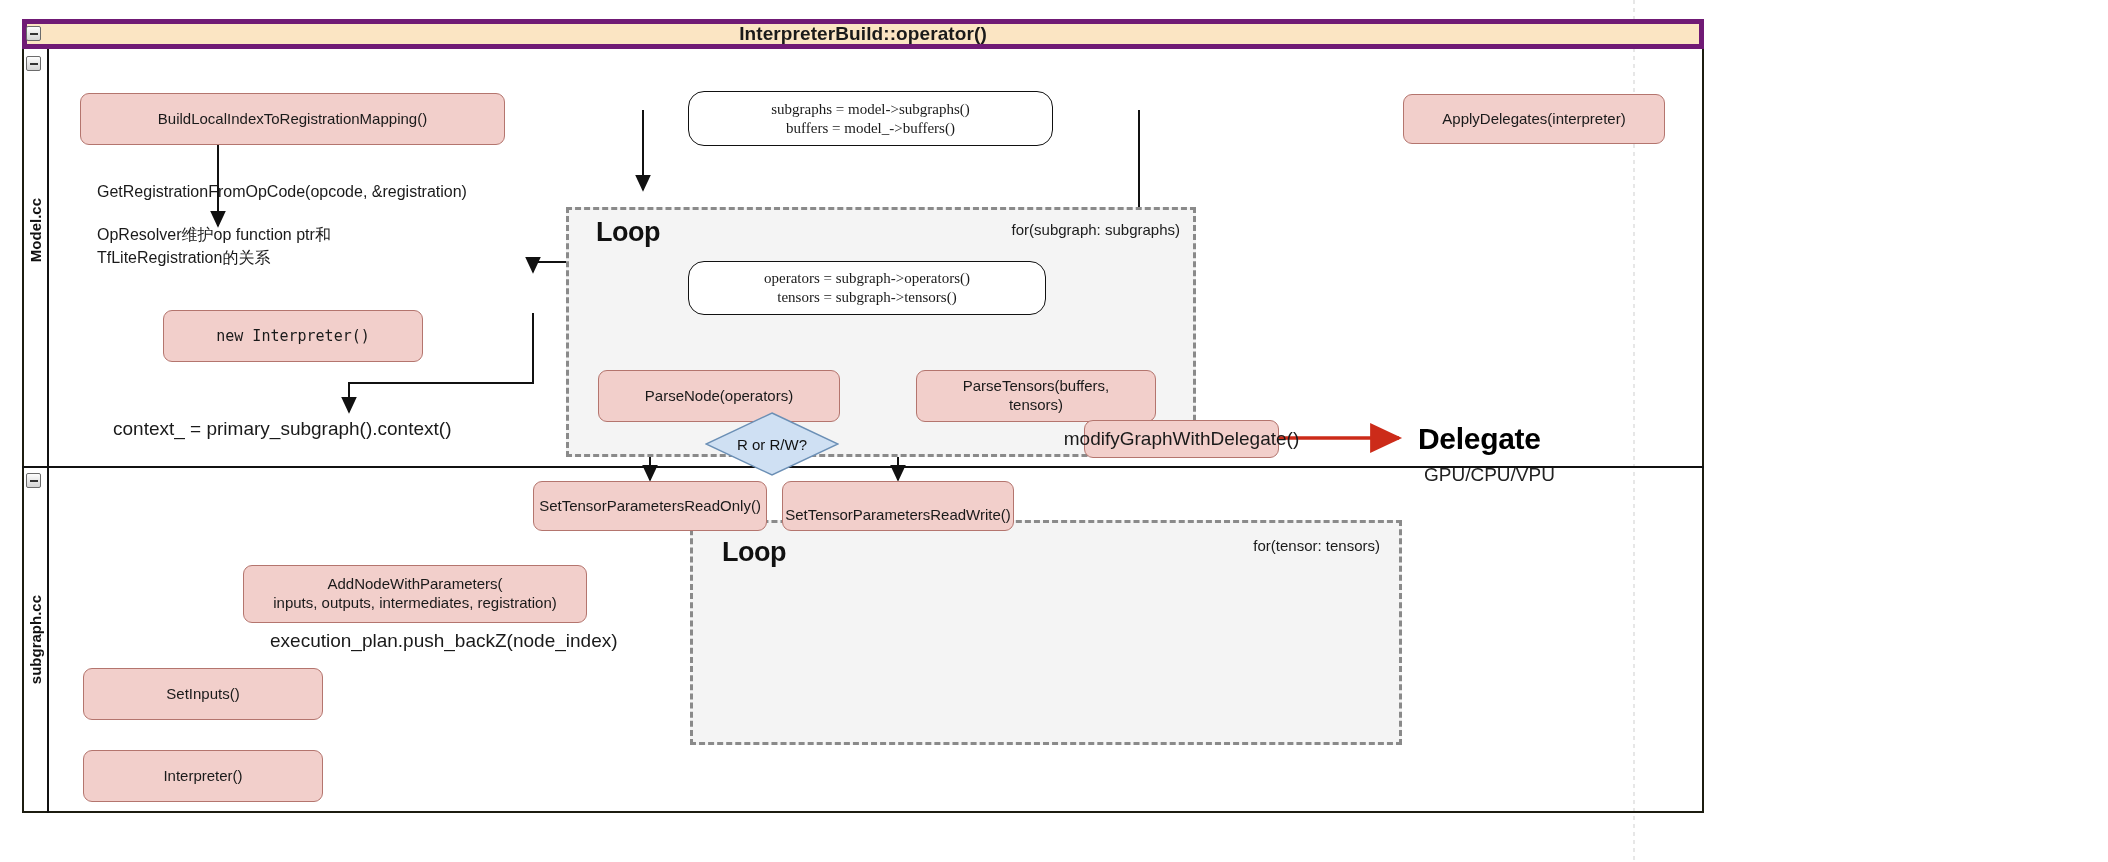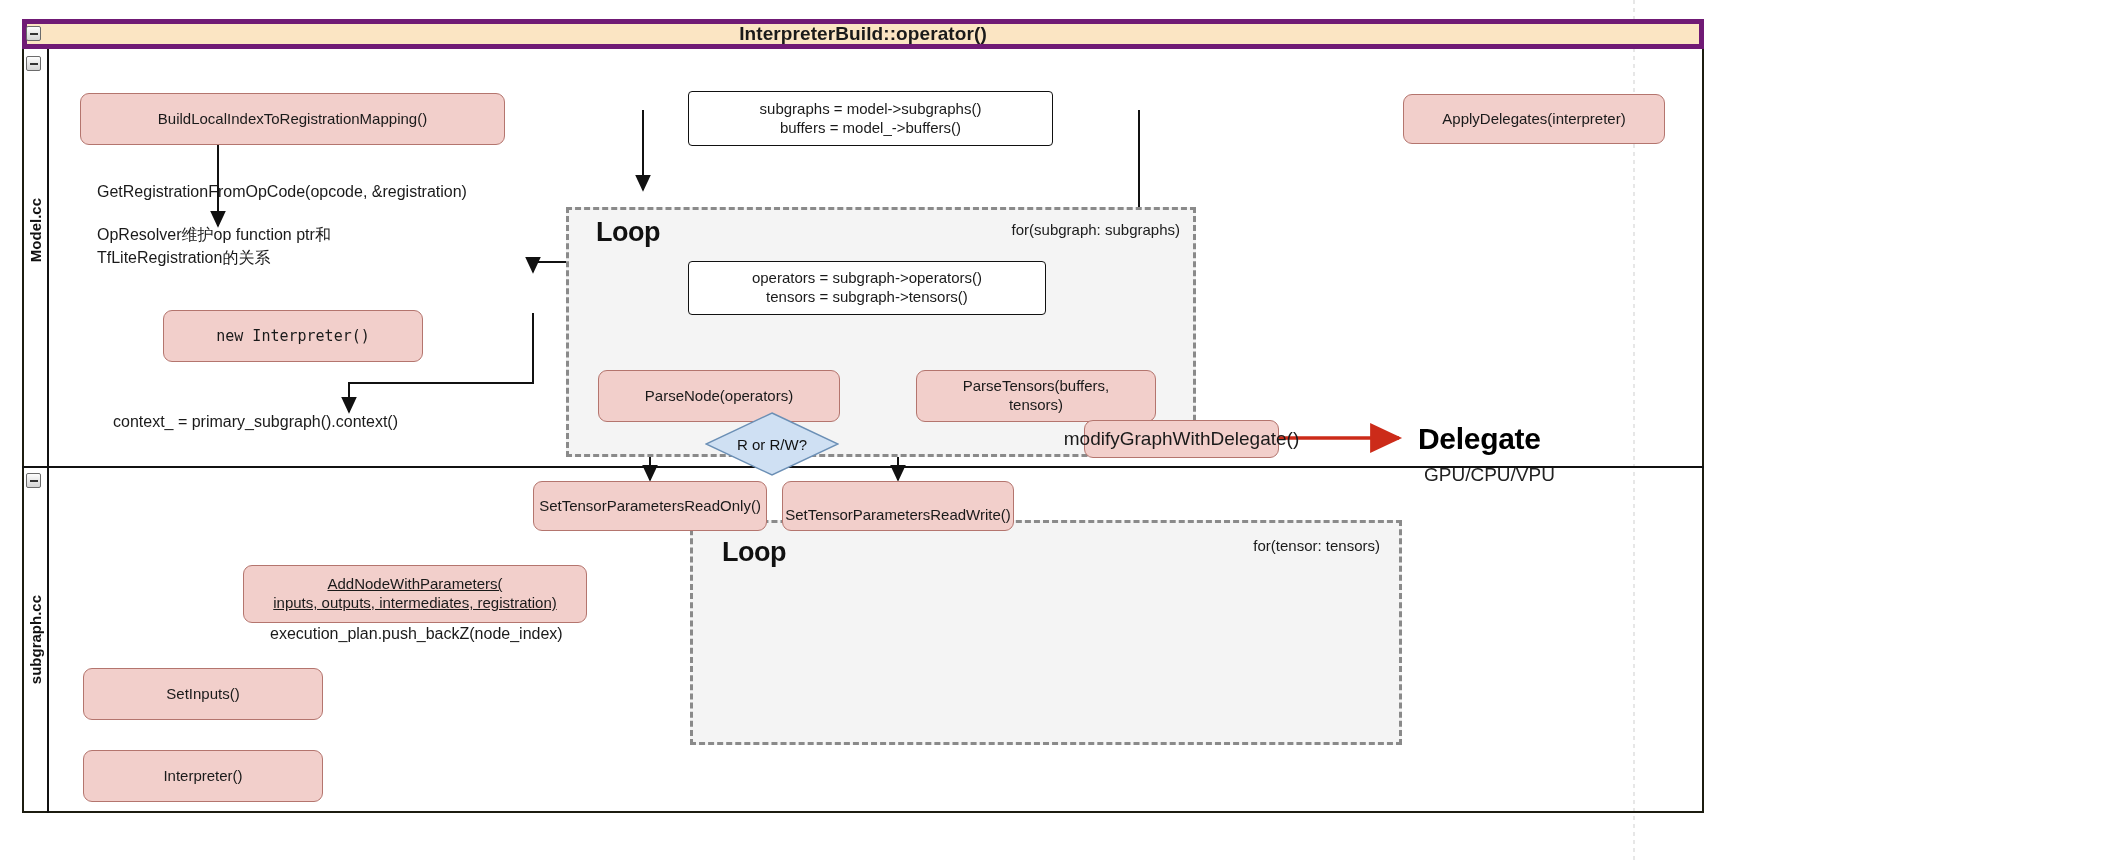--- a/index.html
+++ b/index.html
@@ -89,21 +89,22 @@
     display: flex; align-items: center; justify-content: center;
     text-align: center;
     color: #1a1a1a;
     font-size: 15px;
     line-height: 1.25;
     padding: 2px 6px;
   }
   .node.white {
     background: #ffffff;
     border: 1.6px solid #111;
-    border-radius: 4px;
+    border-radius: 16px;
+    font-family: Liberation Serif, serif;
   }
   .node.mono { font-family: "DejaVu Sans Mono", monospace; font-size: 15px; }
 
   
   .loop-box {
     background: #f4f4f4;
     border: 3px dashed #8a8a8a;
   }
   .loop-title {
     font-size: 27px;
@@ -123,21 +124,21 @@
     color: #111;
   }
 
   
   .note {
     font-size: 16px;
     color: #1a1a1a;
     line-height: 1.45;
     white-space: pre-line;
   }
-  .note.small { font-size: 16px; }
+  .note.small { font-size: 19px; }
 
   
   .delegate-title {
     font-size: 30px; font-weight: bold; color: #000;
     letter-spacing: -0.3px;
   }
   .delegate-sub { font-size: 19px; color: #222; }
 
   svg.edges { position: absolute; left: 0; top: 0; width: 2108px; height: 862px; overflow: visible; pointer-events: none; }
   .guide { stroke: #cfcfcf; stroke-width: 1; stroke-dasharray: 4 4; }
@@ -250,21 +251,21 @@
 
   <div class="abs node" style="left:598px;top:370px;width:242px;height:52px;">
     <span style="white-space: pre-line;">ParseNode(operators)</span>
   </div>
 
   <div class="abs node" style="left:916px;top:370px;width:240px;height:52px;">
     <span style="white-space: pre-line;">ParseTensors(buffers,
 tensors)</span>
   </div>
 
-  <div class="abs node" style="left:243px;top:565px;width:344px;height:58px;text-decoration:underline;">
+  <div class="abs node" style="left:243px;top:565px;width:344px;height:58px;">
     <span style="white-space: pre-line;">AddNodeWithParameters(
 inputs, outputs, intermediates, registration)</span>
   </div>
 
   <div class="abs note small" style="left:270px;top:599px;width:430px;">
     <span style="white-space: pre-line;">execution_plan.push_backZ(node_index)</span>
   </div>
 
   <div class="abs node" style="left:83px;top:668px;width:240px;height:52px;">
     <span style="white-space: pre-line;">SetInputs()</span>

